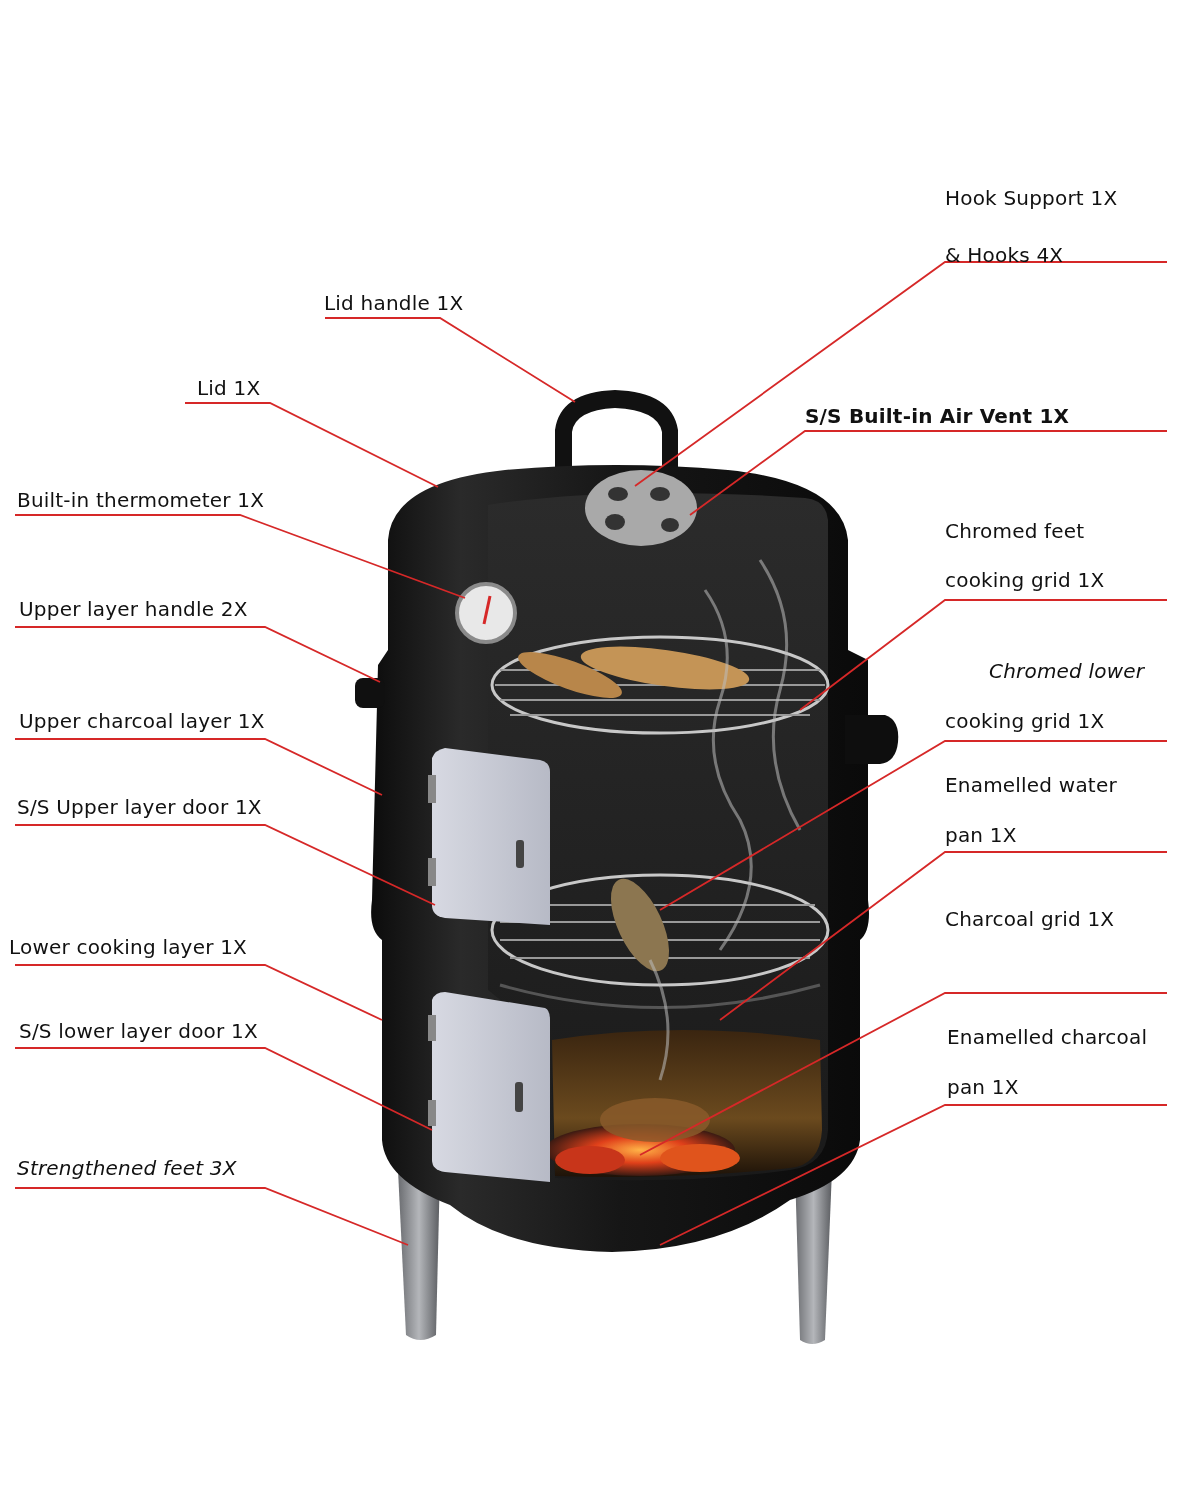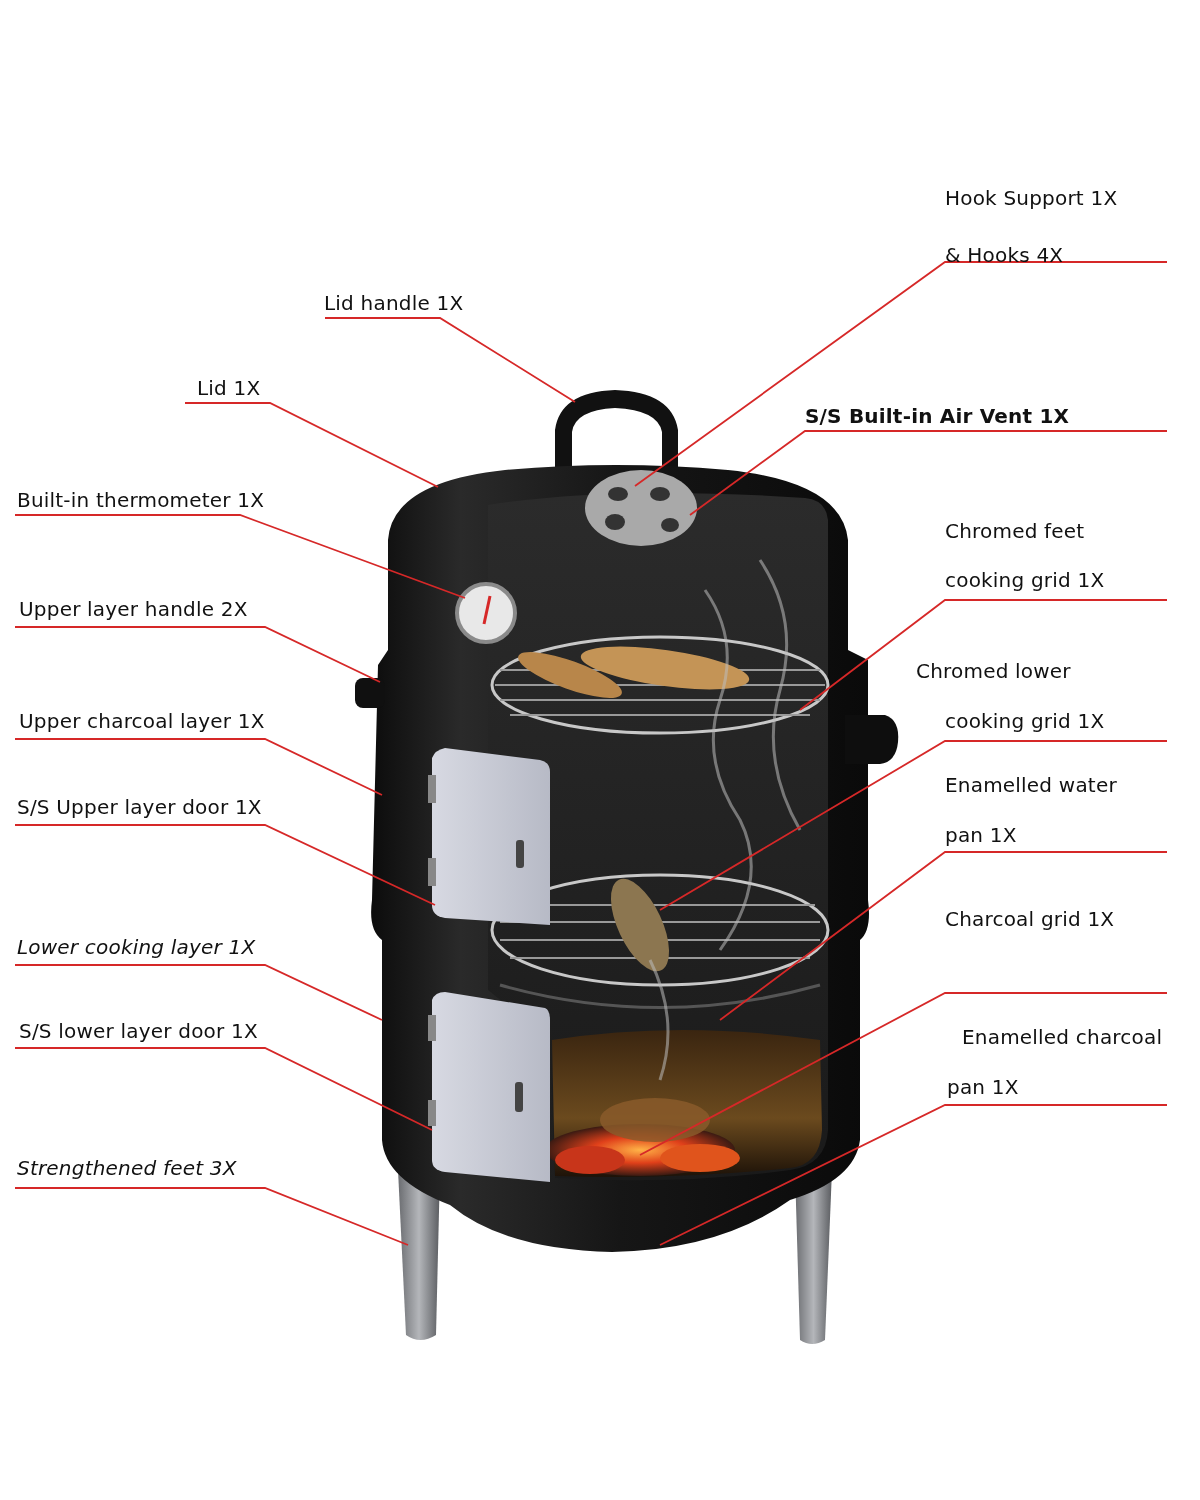--- a/index.html
+++ b/index.html
@@ -144,31 +144,31 @@
     </g>
   </svg>
 
   
   <div class="label" style="left:324px; top:290px;">Lid handle 1X</div>
   <div class="label" style="left:197px; top:375px;">Lid 1X</div>
   <div class="label" style="left:17px; top:487px;">Built-in thermometer 1X</div>
   <div class="label" style="left:19px; top:596px;">Upper layer handle 2X</div>
   <div class="label" style="left:19px; top:708px;">Upper charcoal layer 1X</div>
   <div class="label" style="left:17px; top:794px;text-align:right;">S/S Upper layer door 1X</div>
-  <div class="label" style="left:17px; top:934px;font-style:italic;">Lower cooking layer 1X</div>
+  <div class="label" style="left:9px; top:934px;">Lower cooking layer 1X</div>
   <div class="label" style="left:19px; top:1018px;">S/S lower layer door 1X</div>
   <div class="label" style="left:17px; top:1155px;font-style:italic;">Strengthened feet 3X</div>
 
   
   <div class="label" style="left:945px; top:185px;">Hook Support 1X</div>
   <div class="label" style="left:945px; top:234px;margin-top:8px;">&amp; Hooks 4X</div>
   <div class="label" style="left:805px; top:403px;font-weight:bold;">S/S Built-in Air Vent 1X</div>
   <div class="label" style="left:945px; top:518px;">Chromed feet</div>
   <div class="label" style="left:945px; top:567px;">cooking grid 1X</div>
-  <div class="label" style="left:916px; top:658px;">Chromed lower</div>
+  <div class="label" style="left:989px; top:658px;font-style:italic;">Chromed lower</div>
   <div class="label" style="left:945px; top:708px;">cooking grid 1X</div>
   <div class="label" style="left:945px; top:772px;">Enamelled water</div>
   <div class="label" style="left:945px; top:822px;">pan 1X</div>
   <div class="label" style="left:945px; top:906px;">Charcoal grid 1X</div>
-  <div class="label" style="left:947px; top:1024px;margin-left:15px;">Enamelled charcoal</div>
+  <div class="label" style="left:947px; top:1024px;">Enamelled charcoal</div>
   <div class="label" style="left:947px; top:1074px;">pan 1X</div>
 
 </div>
 
 </body></html>

